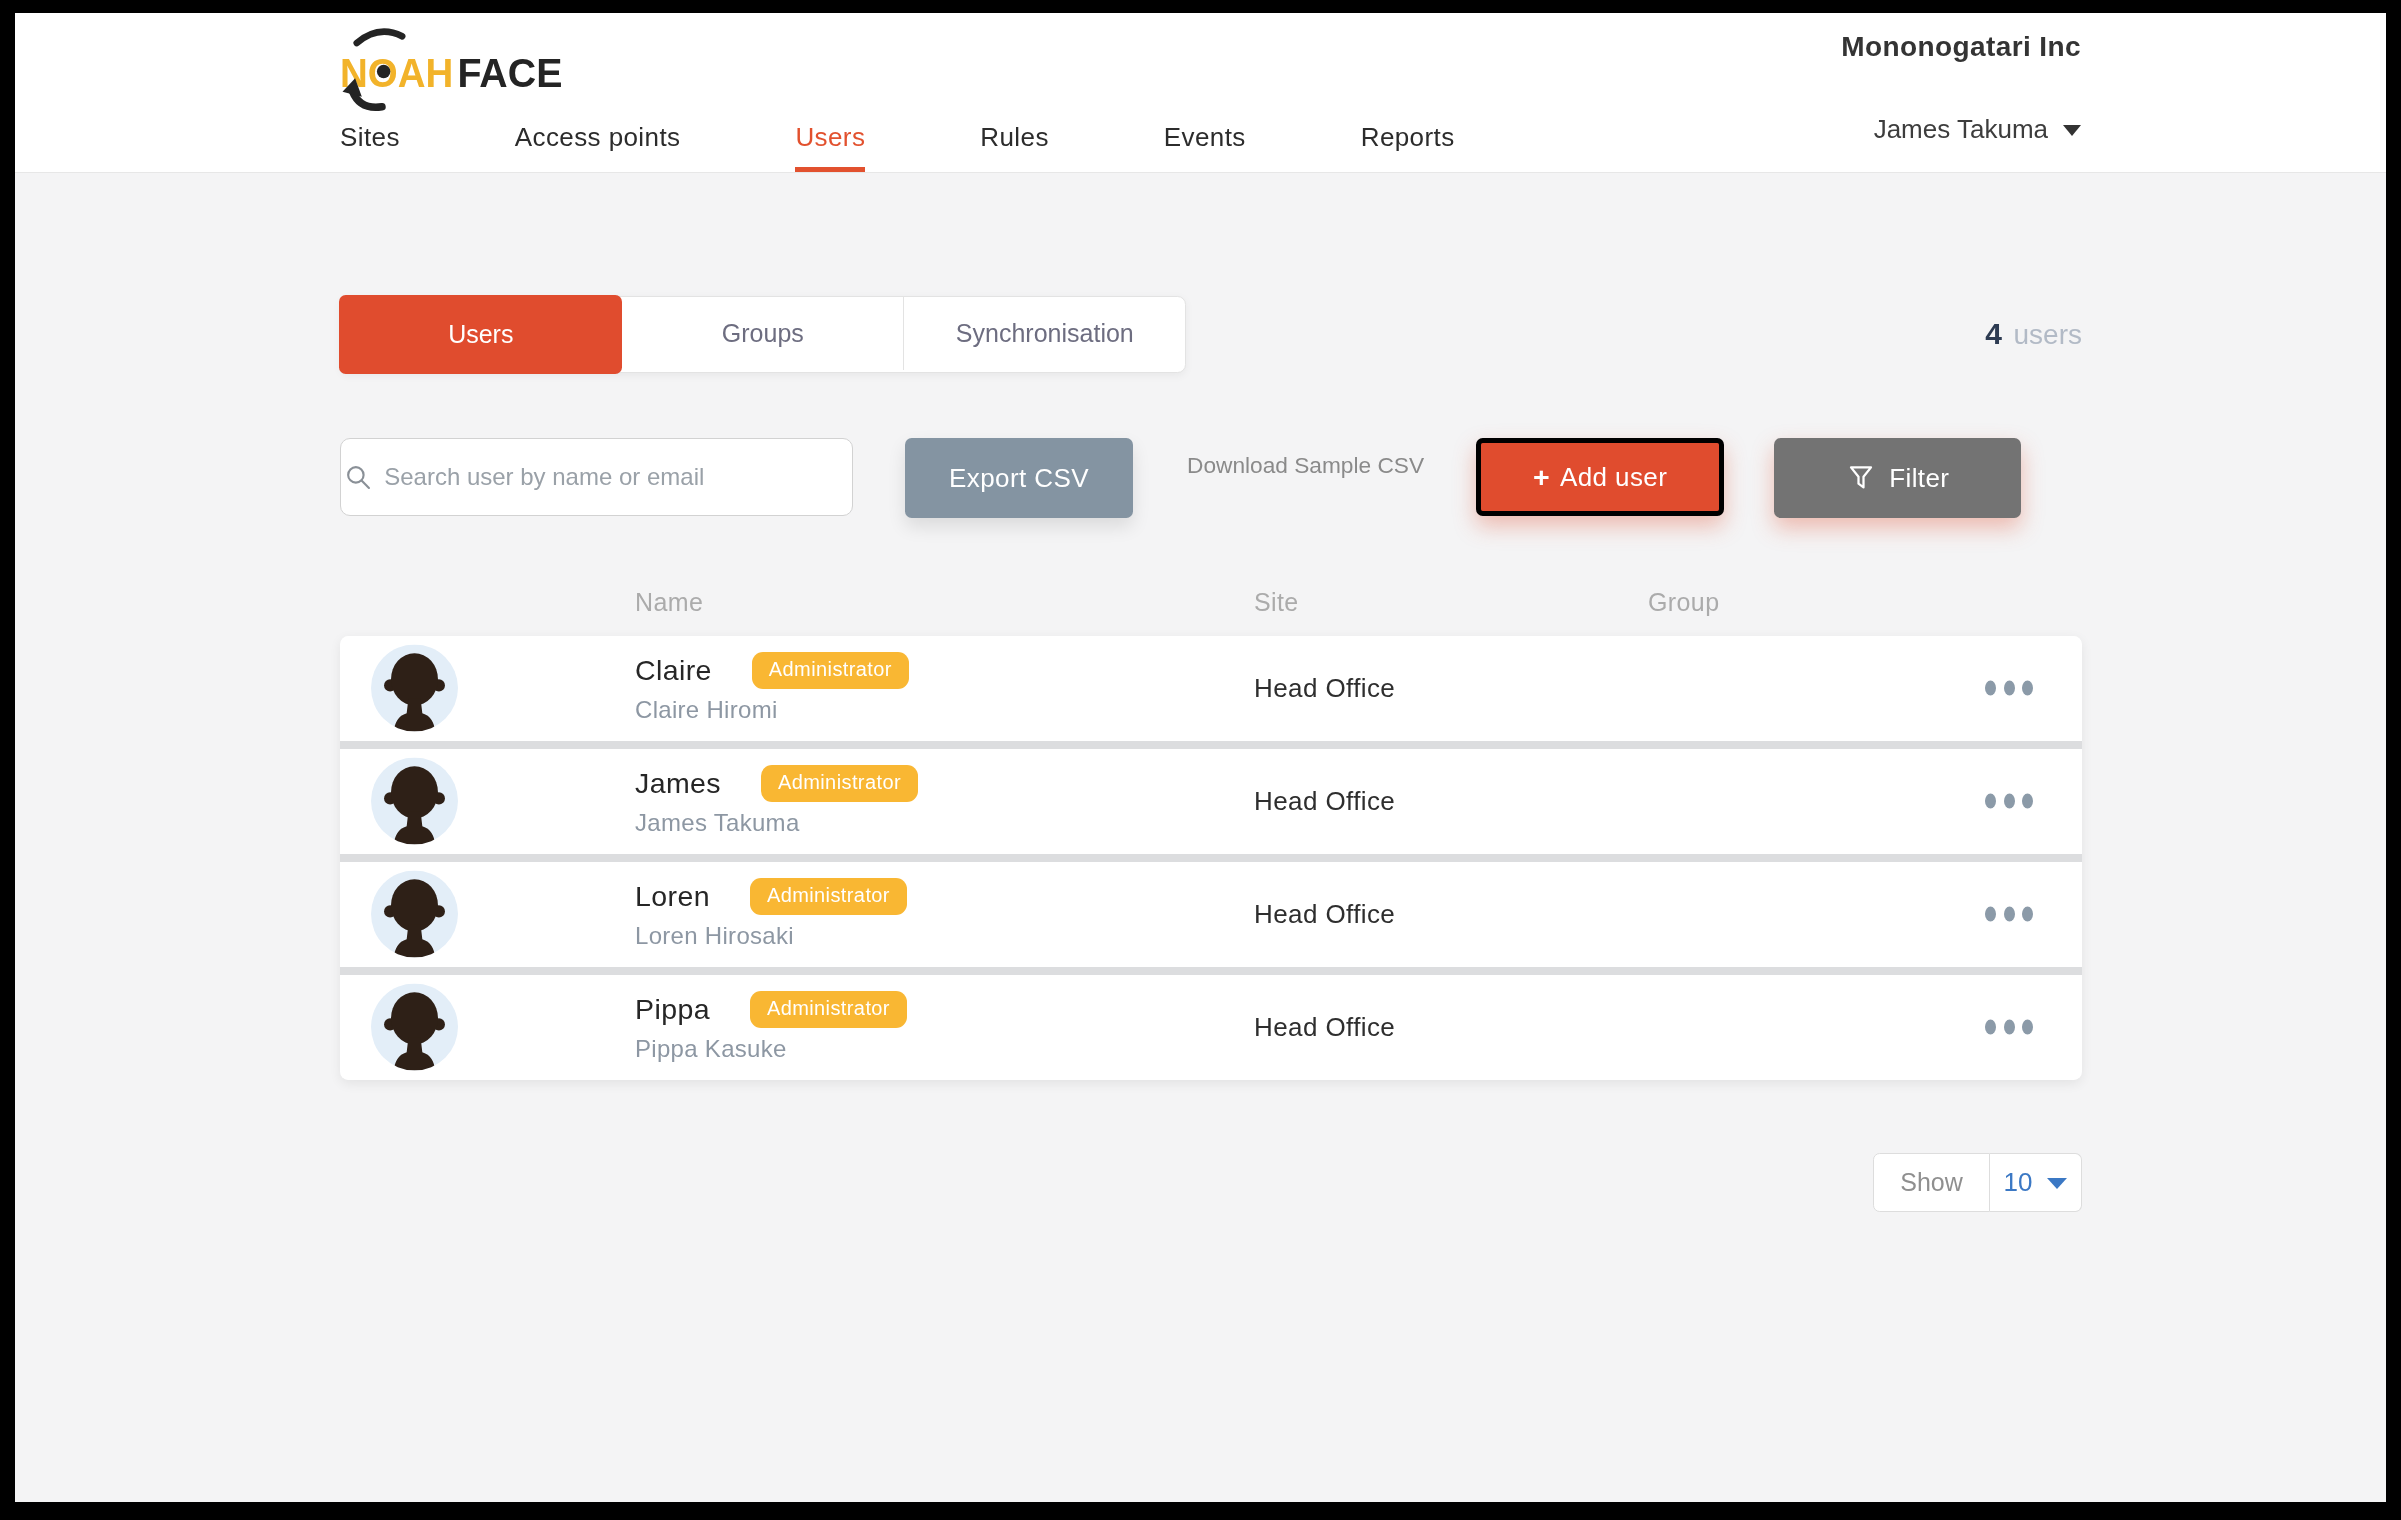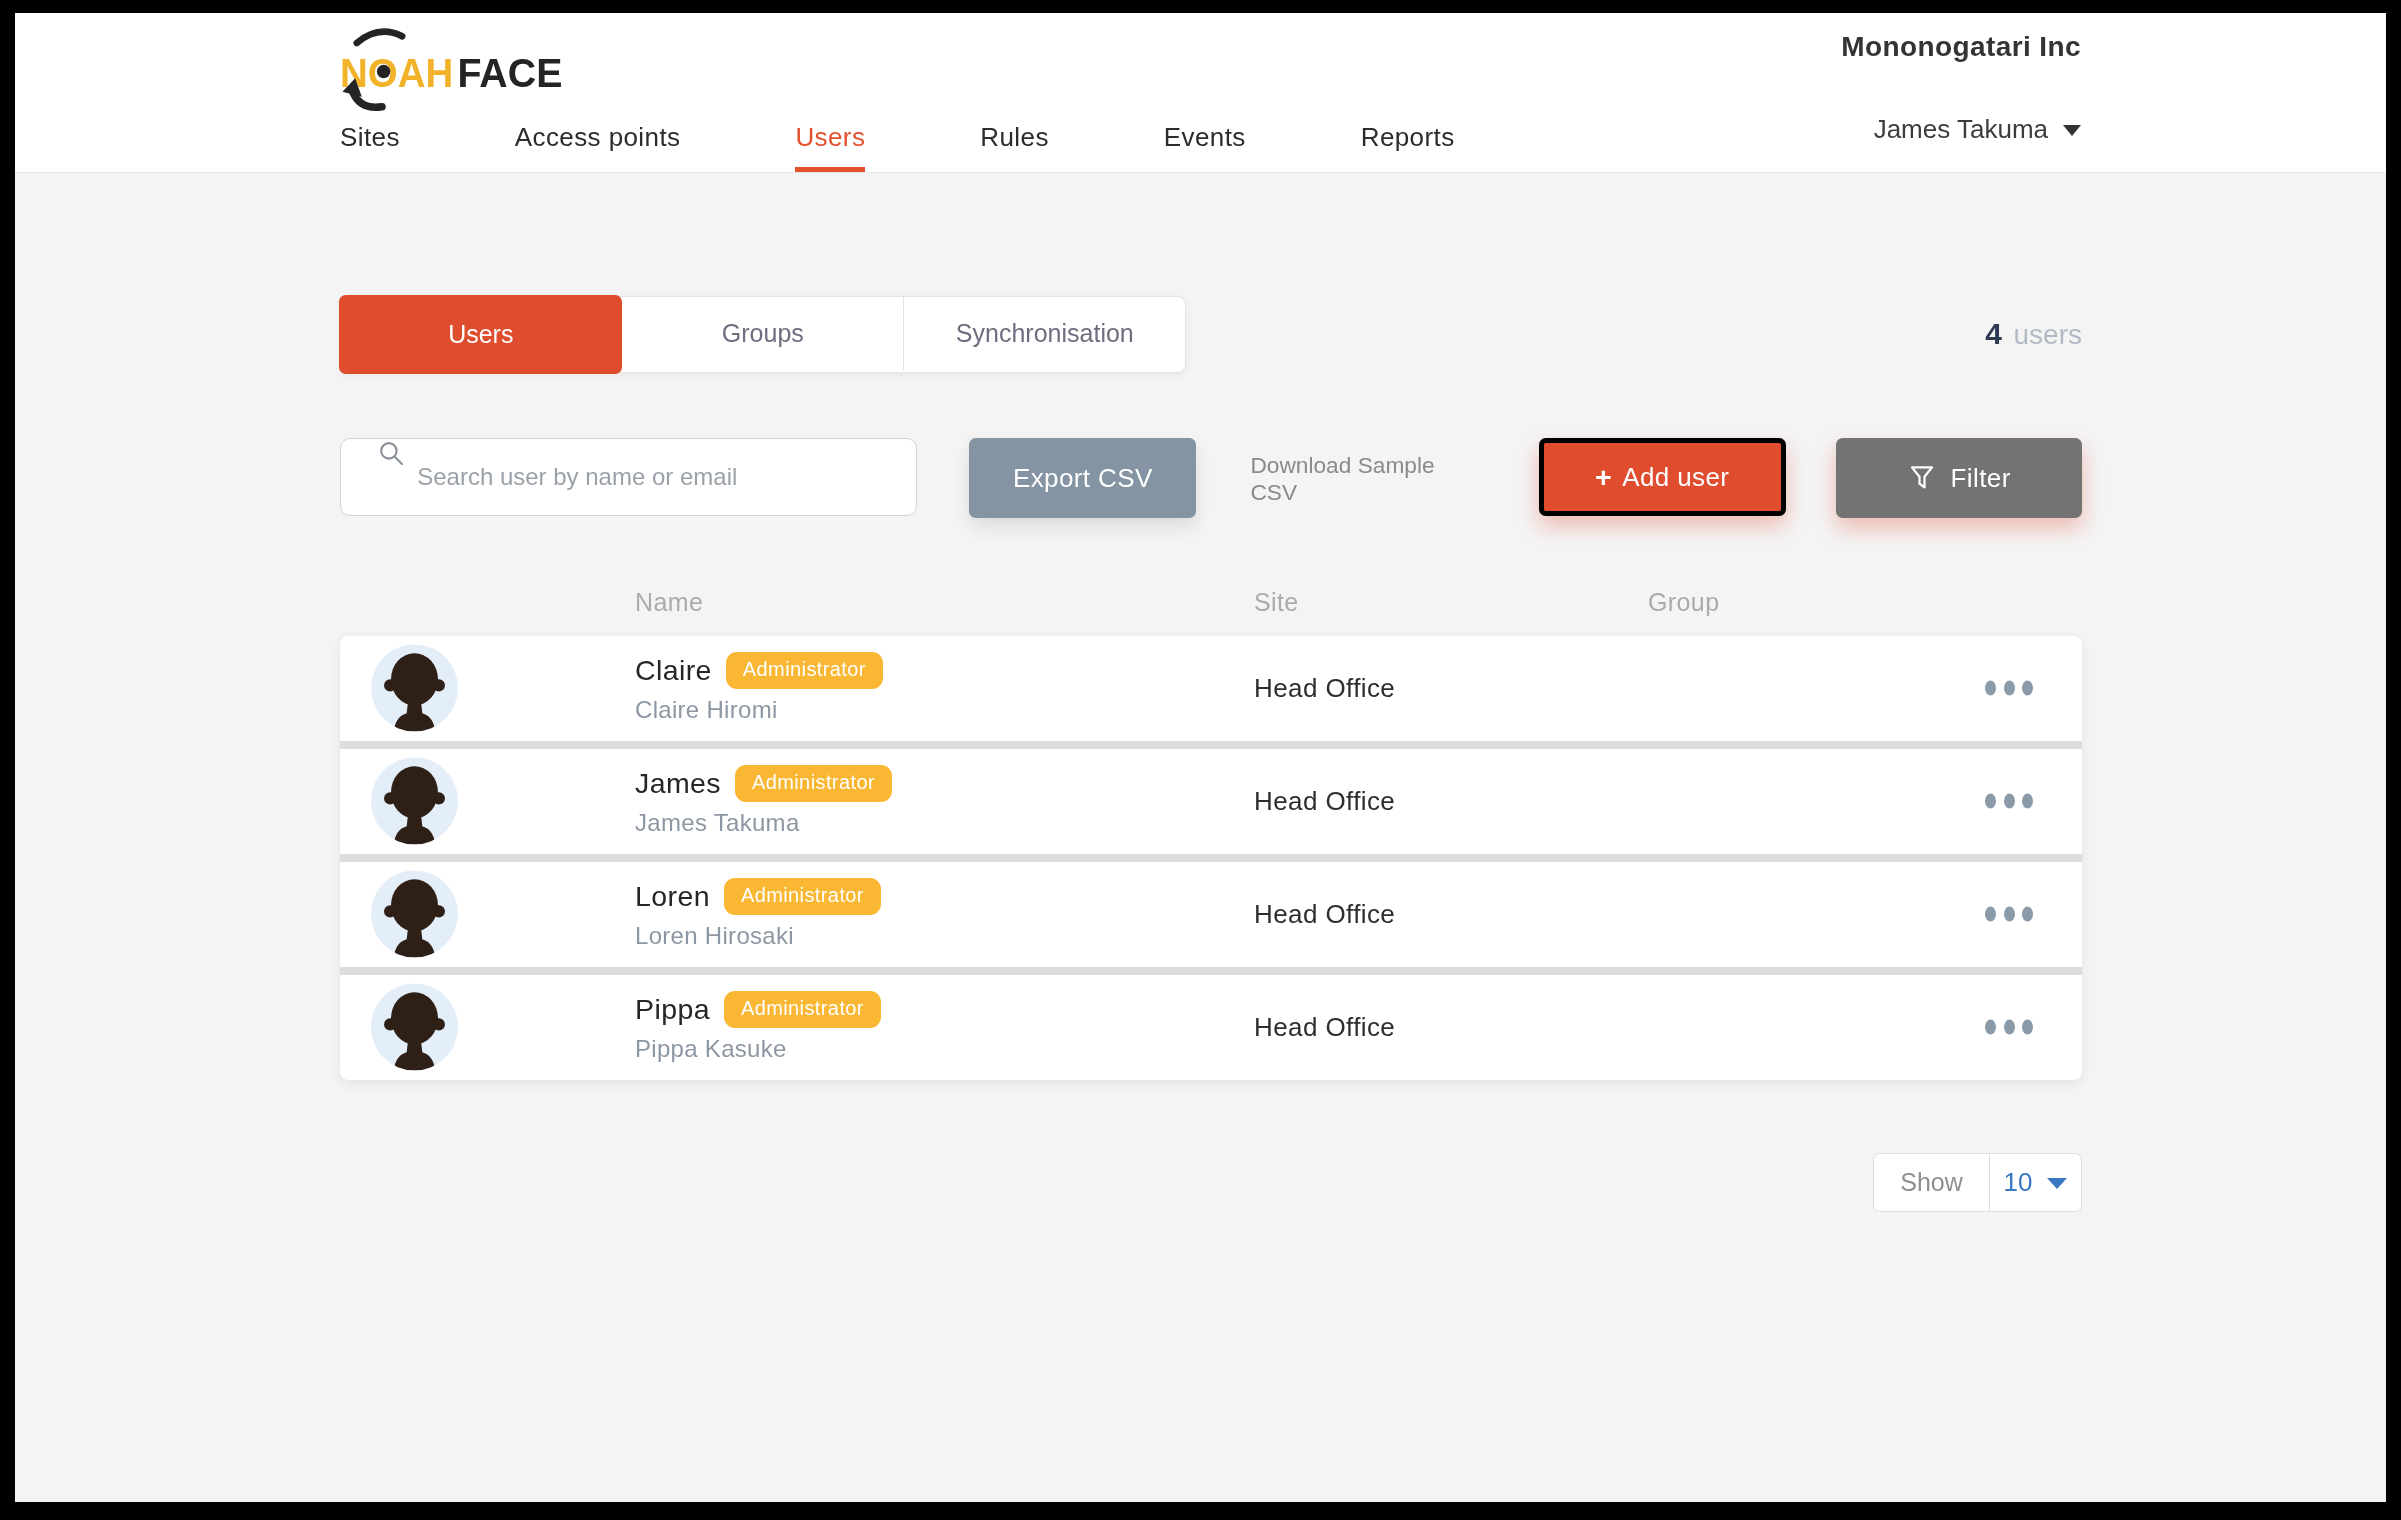--- a/index.html
+++ b/index.html
@@ -25,21 +25,21 @@
   .tabs { display:flex; background:#fff; border:1.7px solid #e3e3e3; border-radius:8.4px; box-shadow:0 2.5px 8.4px rgba(0,0,0,0.05); }
   .tab { width:281px; height:73px; display:flex; align-items:center; justify-content:center; font-size:25px; color:#6d6d80; cursor:pointer; }
   .tab.active { background:#e04c2e; color:#ffffff; margin:-1.7px 0 -1.7px -1.7px; height:79px; width:283px; border-radius:6.7px; }
   .tab.divided { border-left:1.7px solid #e3e3e3; }
   .summary { font-size:28px; display:flex; gap:11.7px; align-items:baseline; }
   .summary .count { font-weight:700; color:#2d3b52; font-size:30px; }
   .summary .unit { color:#b2bac6; }
 
   
   .toolbar { display:flex; align-items:flex-start; margin-top:65px; }
-  .search { width:505px; height:76px; background:#fff; border:1.7px solid #d2d2d2; border-radius:10px; display:flex; padding:0 36px; }
+  .search { width:505px; height:76px; background:#fff; border:1.7px solid #d2d2d2; border-radius:10px; display:flex; align-items:center; padding:0 3px; }
   .search input { flex:1; border:none; outline:none; background:transparent; font-size:24px; color:#333; margin-left:11.7px; font-family:"Liberation Sans", sans-serif; }
   .search input::placeholder { color:#9aa1a8; }
   .btn { height:80px; display:flex; align-items:center; justify-content:center; font-size:26px; color:#fff; border-radius:6.7px; cursor:pointer; letter-spacing:0.4px; }
   .btn-slate { width:228px; background:#8494a2; box-shadow:0 8.4px 18.5px rgba(0,0,0,0.10); }
   .export { margin-left:52px; }
   .import-wrap { margin-left:54px; display:flex; flex-direction:column; align-items:center; }
   .caption { margin-top:13.4px; font-size:22.7px; color:#8a8a8a; cursor:pointer; }
   .btn-add { margin-left:52px; width:238px; height:68px; background:#e04c2e; border:5.9px solid #000; box-shadow:0 10px 22px rgba(224,76,46,0.35); gap:10px; }
   .btn-add .plus { font-weight:700; font-size:28.5px; }
   .btn-filter { margin-left:50px; width:247px; background:#737373; box-shadow:0 10px 22px rgba(224,76,46,0.35); gap:13.4px; }
@@ -47,21 +47,21 @@
   
   .thead { position:relative; height:34px; margin-top:70px; font-size:25px; color:#ababab; letter-spacing:0.4px; }
   .th-name { position:absolute; left:295px; }
   .th-site { position:absolute; left:914px; }
   .th-group { position:absolute; left:1308px; }
   .card { margin-top:13.4px; border-radius:8.4px; overflow:hidden; box-shadow:0 3.4px 11.7px rgba(0,0,0,0.07); }
   .row { position:relative; height:105px; background:#ffffff; }
   .row + .row { border-top:8.4px solid #dcdddf; }
   .avatar { position:absolute; left:31px; top:50%; transform:translateY(-50%); width:87px; height:87px; }
   .namecell { position:absolute; left:295px; top:50%; transform:translateY(-50%); }
-  .nameline { display:flex; align-items:center; gap:14px; }
+  .nameline { display:flex; align-items:center; gap:40px; }
   .uname { font-size:28.5px; color:#262626; font-weight:500; letter-spacing:0.4px; }
   .badge { background:#f9b733; color:#ffffff; font-size:20px; padding:5.9px 17px 7.6px; border-radius:11px; letter-spacing:0.4px; }
   .fullname { margin-top:7.6px; font-size:24px; color:#8d97a3; letter-spacing:0.3px; }
   .sitecell { position:absolute; left:914px; top:50%; transform:translateY(-50%); font-size:26px; color:#2e2e2e; font-weight:500; letter-spacing:0.4px; }
   .actions { position:absolute; left:1645px; top:50%; transform:translateY(-50%); display:flex; gap:7.6px; cursor:pointer; }
   .dot { width:11px; height:15px; border-radius:50%; background:#8b9aa8; }
 
   
   .pager { display:flex; justify-content:flex-end; margin-top:73px; }
   .show-cell { width:115px; height:57px; background:#fff; border:1.7px solid #dddddd; border-radius:6.7px 0 0 6.7px; display:flex; align-items:center; justify-content:center; font-size:25px; color:#8f8f8f; }

